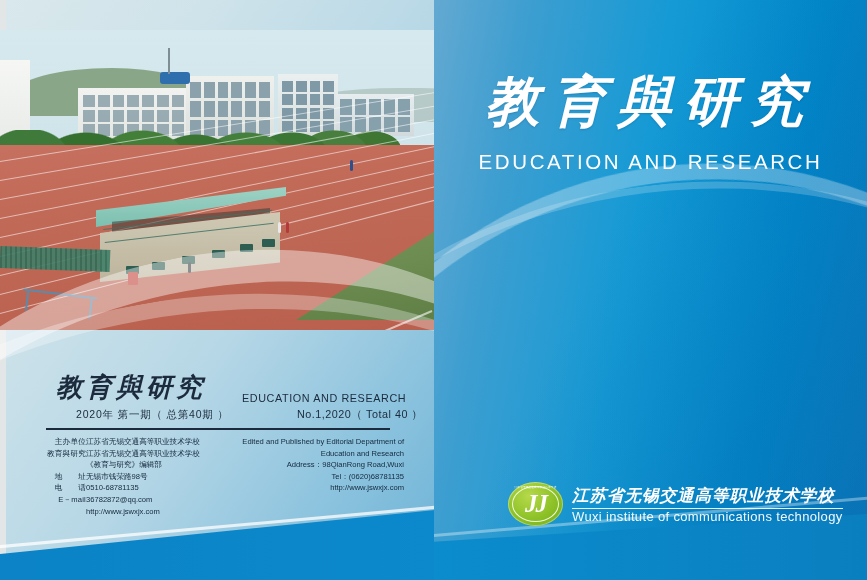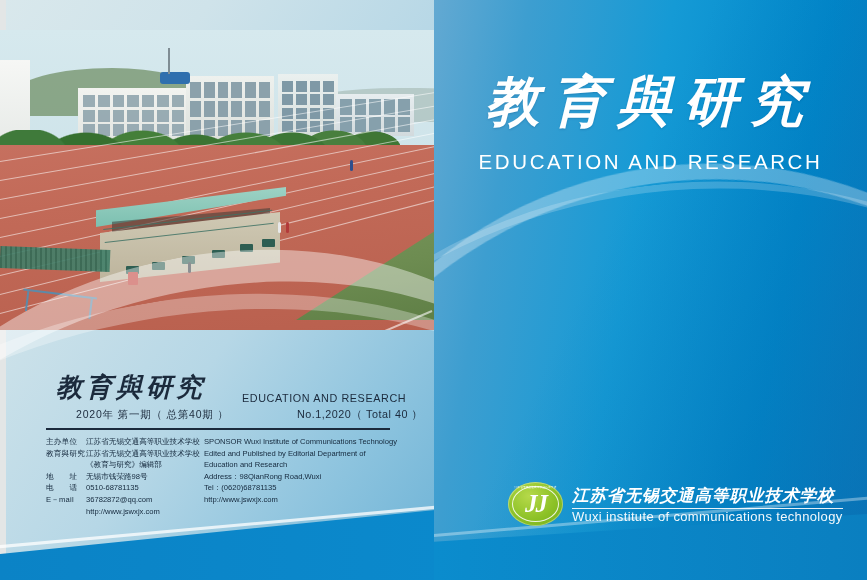--- a/index.html
+++ b/index.html
@@ -211,21 +211,21 @@
   }
   .bc-title-en{
     position:absolute;left:186px;top:22px;color:#1b2a3c;font-size:10.8px;letter-spacing:.6px;white-space:nowrap;
   }
   .bc-sub-en{
     position:absolute;left:205px;top:38px;color:#1b2a3c;font-size:10.8px;letter-spacing:.5px;white-space:nowrap;margin-left:36px;
   }
   .bc-rule{position:absolute;left:46px;top:428px;width:344px;height:1.6px;background:#1b2a3c;}
 
   .bc-cols{position:absolute;left:46px;top:436px;width:360px;display:flex;}
-  .bc-col{font-size:7.6px;line-height:11.6px;color:#14283c;white-space:nowrap;}
+  .bc-col{font-size:7.6px;line-height:11.6px;color:#14283c;white-space:nowrap;text-align:right;}
   .bc-col.cn{width:158px;}
   .bc-col.en{width:200px;}
   .bc-row{display:flex;}
   .bc-key{display:inline-block;width:40px;letter-spacing:.2px;}
   .bc-val{display:inline-block;}
 
   
   .nosel{user-select:none;}
 </style>
 </head>
@@ -419,21 +419,20 @@
           <div class="bc-row">
             <span class="bc-key">E－mail</span>
             <span class="bc-val">36782872@qq.com</span>
           </div>
           <div class="bc-row">
             <span class="bc-key"></span>
             <span class="bc-val">http://www.jswxjx.com</span>
           </div>
         </div>
       <div class="bc-col en" id="imprint-en">
-          <div>SPONSOR Wuxi Institute of Communications Technology</div>
           <div>Edited and Published by Editorial Department of</div>
           <div>Education and Research</div>
           <div>Address：98QianRong Road,Wuxi</div>
           <div>Tel：(0620)68781135</div>
           <div>http://www.jswxjx.com</div>
         </div>
     </div>
 
     <div class="back-bottomline"></div>
     <div class="back-bottomband"></div>

